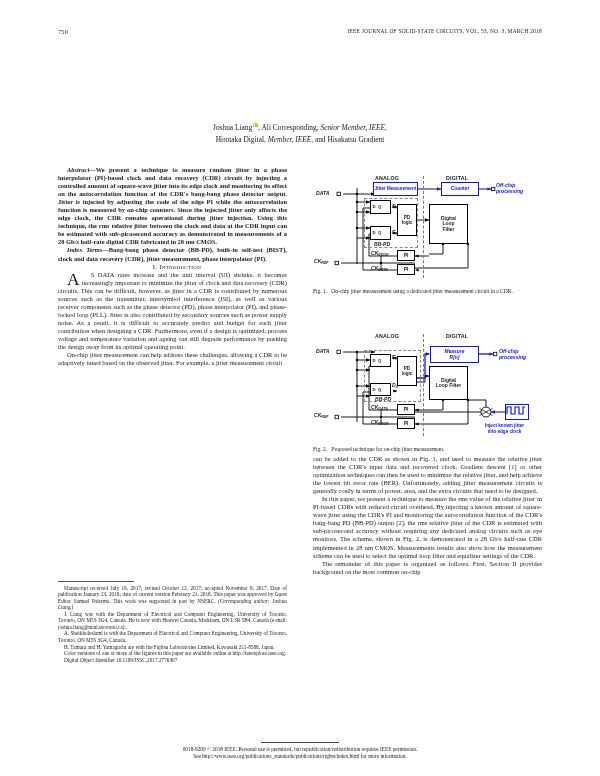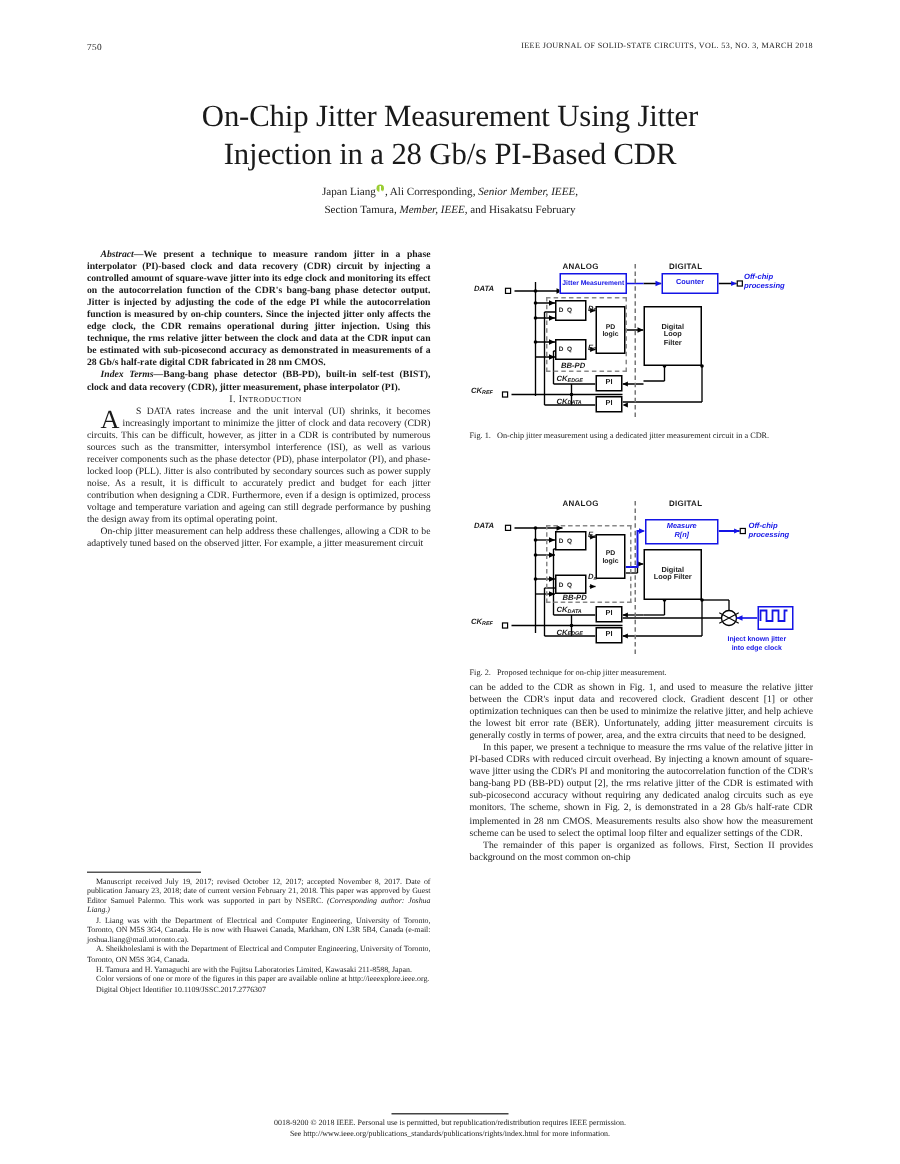--- a/index.html
+++ b/index.html
@@ -248,28 +248,24 @@
 </head>
 <body>
 
 <div class="page">
 
   <div class="runhead">
     <span class="folio">750</span>
     <span class="jname">IEEE JOURNAL OF SOLID-STATE CIRCUITS, VOL. 53, NO. 3, MARCH 2018</span>
   </div>
 
-  <h1 class="title">
-    <span class="l1">On-Chip Jitter Measurement Using Jitter</span>
-    <span class="l2">Injection in a 28 Gb/s PI-Based CDR</span>
-  </h1>
 
   <div class="authors">
-    <span>Japan Liang</span><span class="orcid"></span><span>, Ali Corresponding, </span><i>Senior Member, IEEE</i><span>,</span><br>
-    <span>Section Tamura, </span><i>Member, IEEE</i><span>, and Hisakatsu February</span>
+    <span>Joshua Liang</span><span class="orcid"></span><span>, Ali Corresponding, </span><i>Senior Member, IEEE</i><span>,</span><br>
+    <span>Hirotaka Digital, </span><i>Member, IEEE</i><span>, and Hisakatsu Gradient</span>
   </div>
 
   <div class="col col-left">
 
     <p class="abstract"><span class="lead">Abstract—</span><span>We present a technique to measure random jitter in a phase interpolator (PI)-based clock and data recovery (CDR) circuit by injecting a controlled amount of square-wave jitter into its edge clock and monitoring its effect on the autocorrelation function of the CDR's bang-bang phase detector output. Jitter is injected by adjusting the code of the edge PI while the autocorrelation function is measured by on-chip counters. Since the injected jitter only affects the edge clock, the CDR remains operational during jitter injection. Using this technique, the rms relative jitter between the clock and data at the CDR input can be estimated with sub-picosecond accuracy as demonstrated in measurements of a 28 Gb/s half-rate digital CDR fabricated in 28 nm CMOS.</span></p>
 
     <p class="indexterms"><span class="lead">Index Terms—</span><span>Bang-bang phase detector (BB-PD), built-in self-test (BIST), clock and data recovery (CDR), jitter measurement, phase interpolator (PI).</span></p>
 
     <p class="sec-head">I. Introduction</p>
 

